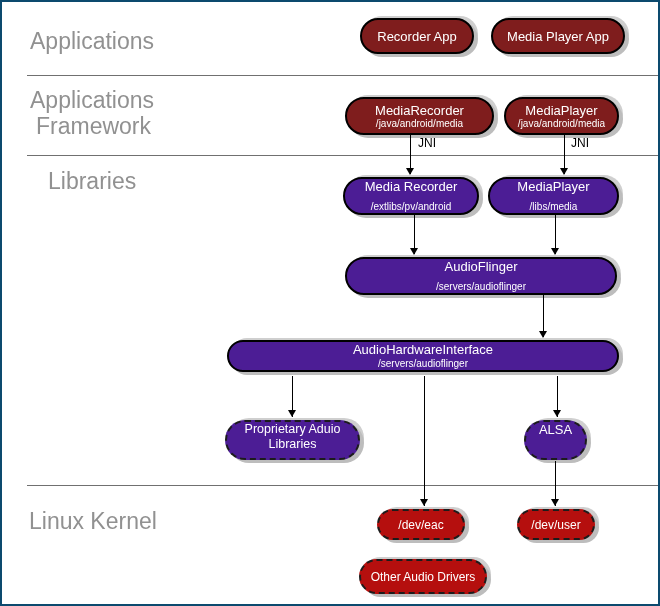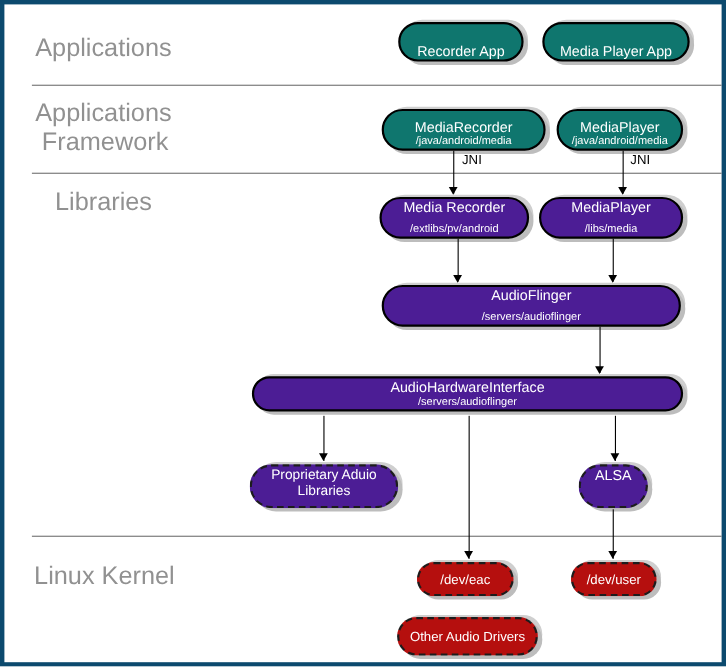--- a/index.html
+++ b/index.html
@@ -1,38 +1,38 @@
 <!DOCTYPE html>
 <html><head>
 <meta charset="utf-8">
 <style>
   html,body{margin:0;padding:0;background:#fff;}
   .canvas{
     position:relative;
     width:660px;height:606px;
     box-sizing:border-box;
-    border:4px solid #0c4a6e;
+    border:2px solid #0c4a6e;
     background:#fff;
     font-family:"Liberation Sans","DejaVu Sans",sans-serif;
     overflow:hidden;
   }
   .divider{position:absolute;left:25px;width:633px;height:1px;background:#707070;}
   .section-label{
     position:absolute;color:#919191;font-size:23px;line-height:26px;white-space:nowrap;
   }
   .node{
     position:absolute;box-sizing:border-box;
     border-radius:999px;
     display:flex;flex-direction:column;justify-content:center;align-items:center;
     color:#fff;text-align:center;
     box-shadow:4px 3px 0 0 #bdbdbd, 4px -2px 0 0 #cfcfcf;
   }
   .solid{border:2px solid #000;}
   .dashed{border:2px dashed #1c1c1c;}
-  .blue{background:#0f766e;justify-content:flex-end;}
+  .blue{background:#7f1d1d;}
   .green{background:#4c1d95;justify-content:space-between;}
   .red{background:#b50f0e;}
   .title{font-size:13px;line-height:15px;}
   .subtitle{font-size:10px;line-height:12px;}
   .title-sm{font-size:12px;line-height:14px;}
   .wrap2{font-size:12.5px;line-height:15px;padding:0 6px;}
   .vline{position:absolute;width:1px;background:#000;}
   .arrowhead{
     position:absolute;width:0;height:0;
     border-left:4px solid transparent;border-right:4px solid transparent;

